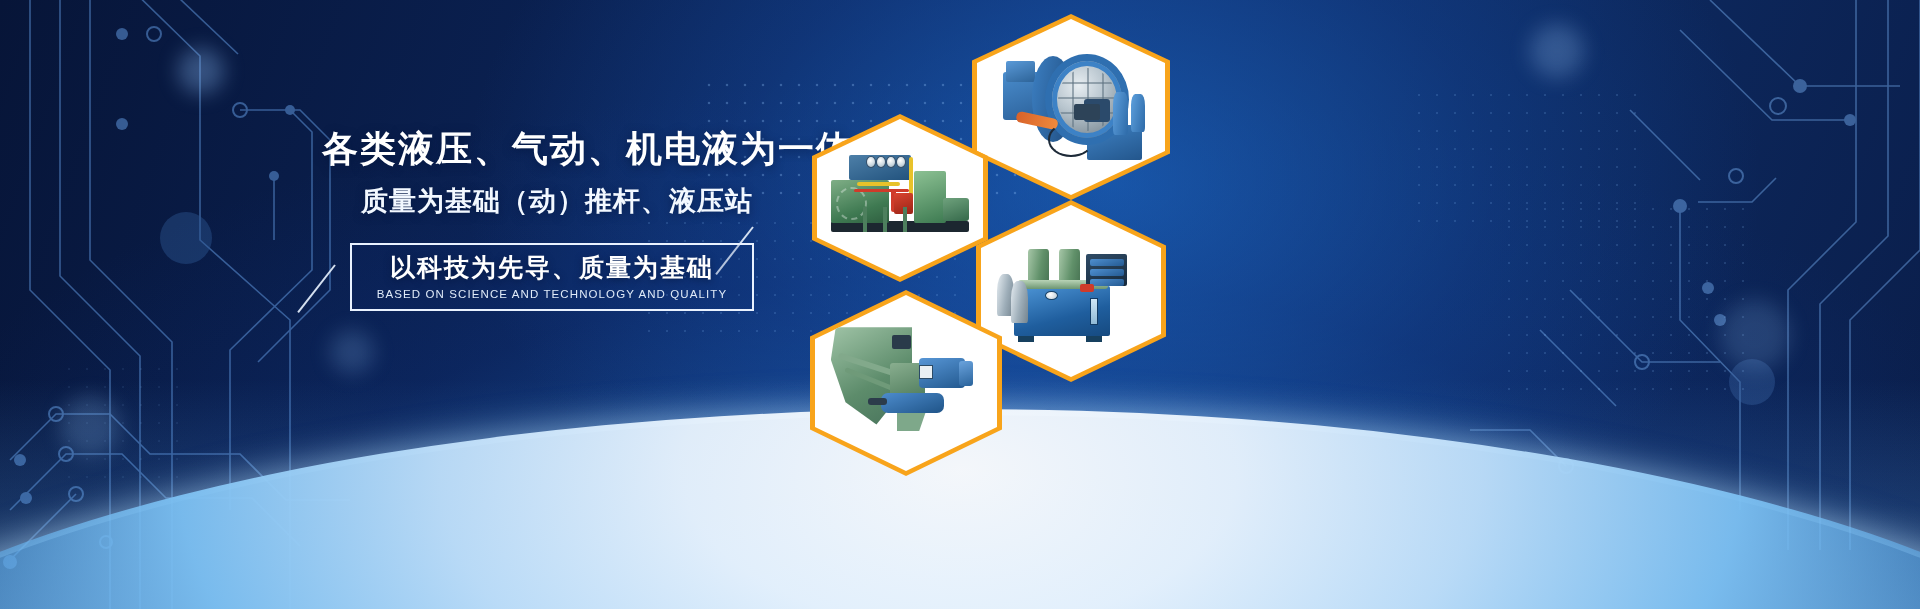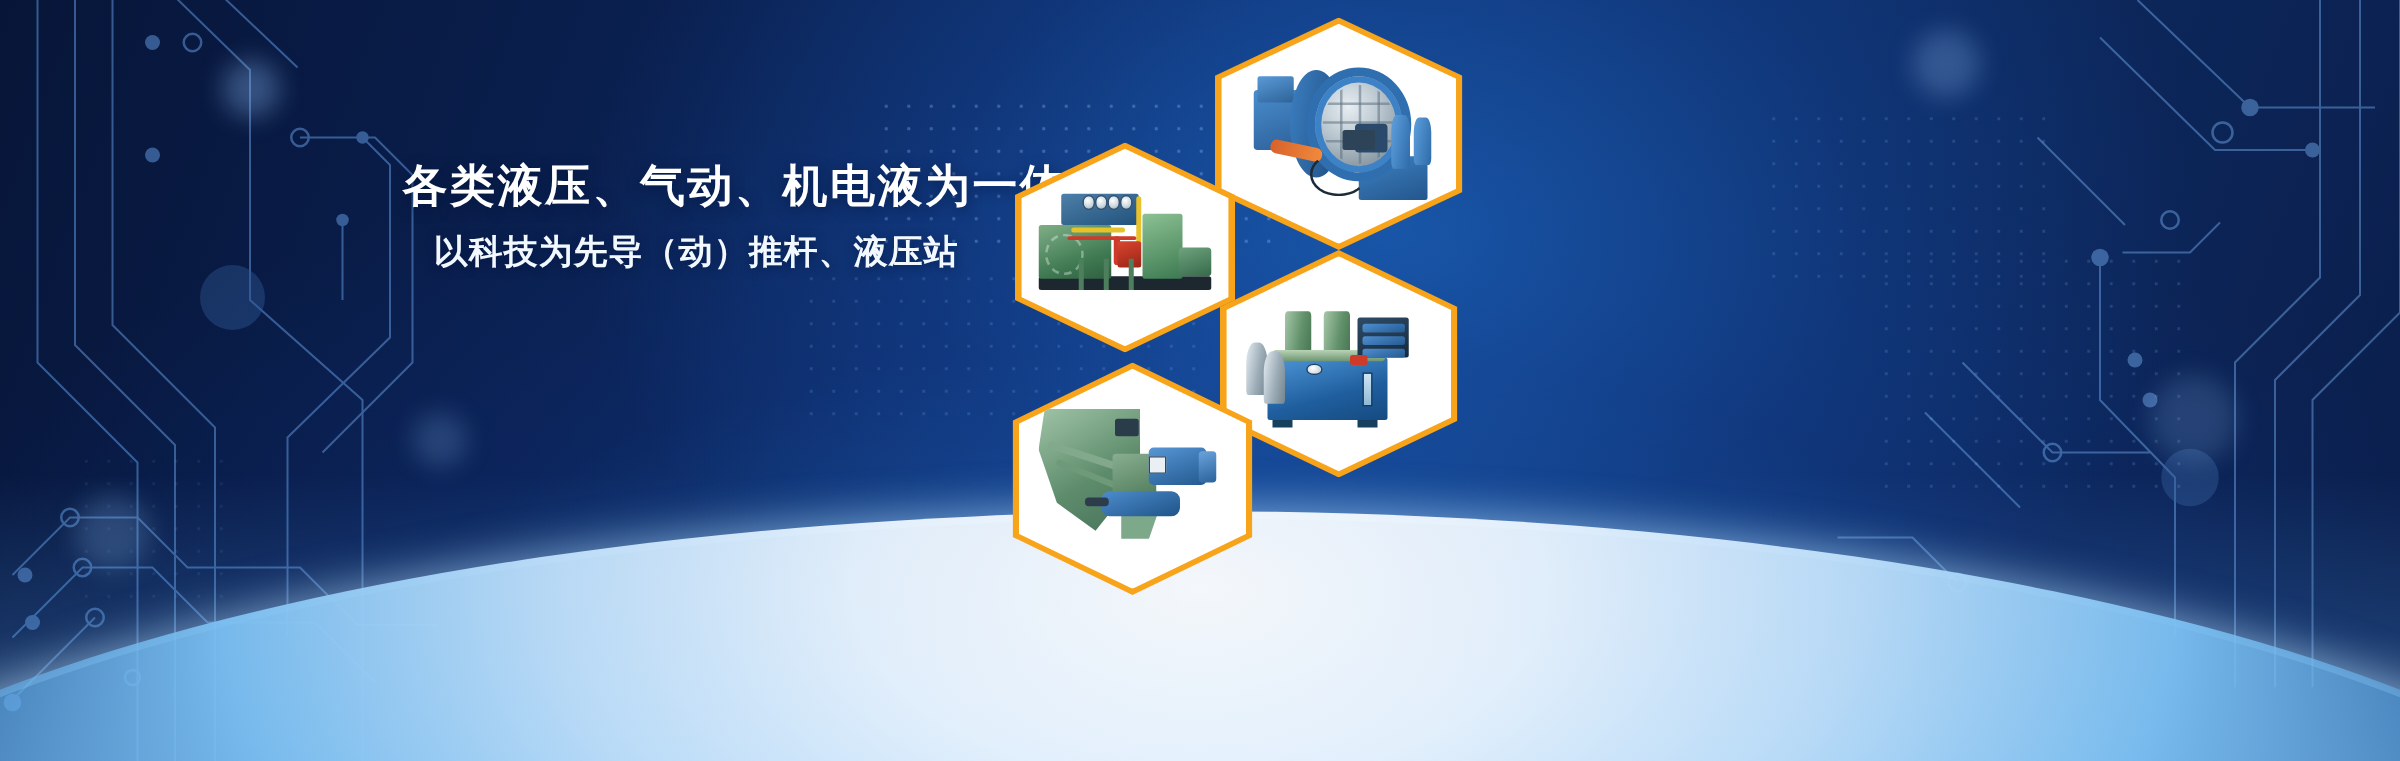--- a/index.html
+++ b/index.html
@@ -228,22 +228,30 @@
     <div class="glow" style="left:1720px;top:300px;width:70px;height:70px;background:rgba(150,200,250,.18);"></div>
     <div class="glow" style="left:330px;top:330px;width:44px;height:44px;background:rgba(150,200,250,.20);"></div>
 
     <div class="haze"></div>
     <div class="earthline"></div>
     <div class="earth"></div>
   </div>
 
   <div class="copy">
     <div class="headline">各类液压、气动、机电液为一体</div>
-    <div class="subhead">以科技为先导（动）推杆、液压站</div>
-
+    <div class="subhead">质量为基础（动）推杆、液压站</div>
+
+    <div class="sloganwrap">
+      <div class="diag l"></div>
+      <div class="diag r"></div>
+      <div class="sbox">
+        <div class="cn">以科技为先导、质量为基础</div>
+        <div class="en">BASED ON SCIENCE AND TECHNOLOGY AND QUALITY</div>
+      </div>
+    </div>
   </div>
 
   <div class="hex" style="left:972px;top:14px;width:198px;height:186px;">
     <div class="inner">
       <div class="art">
         <div class="p bv-base"></div>
         <div class="p bv-body"></div>
         <div class="p bv-body2"></div>
         <div class="p bv-ring"></div>
         <div class="p bv-disc">

